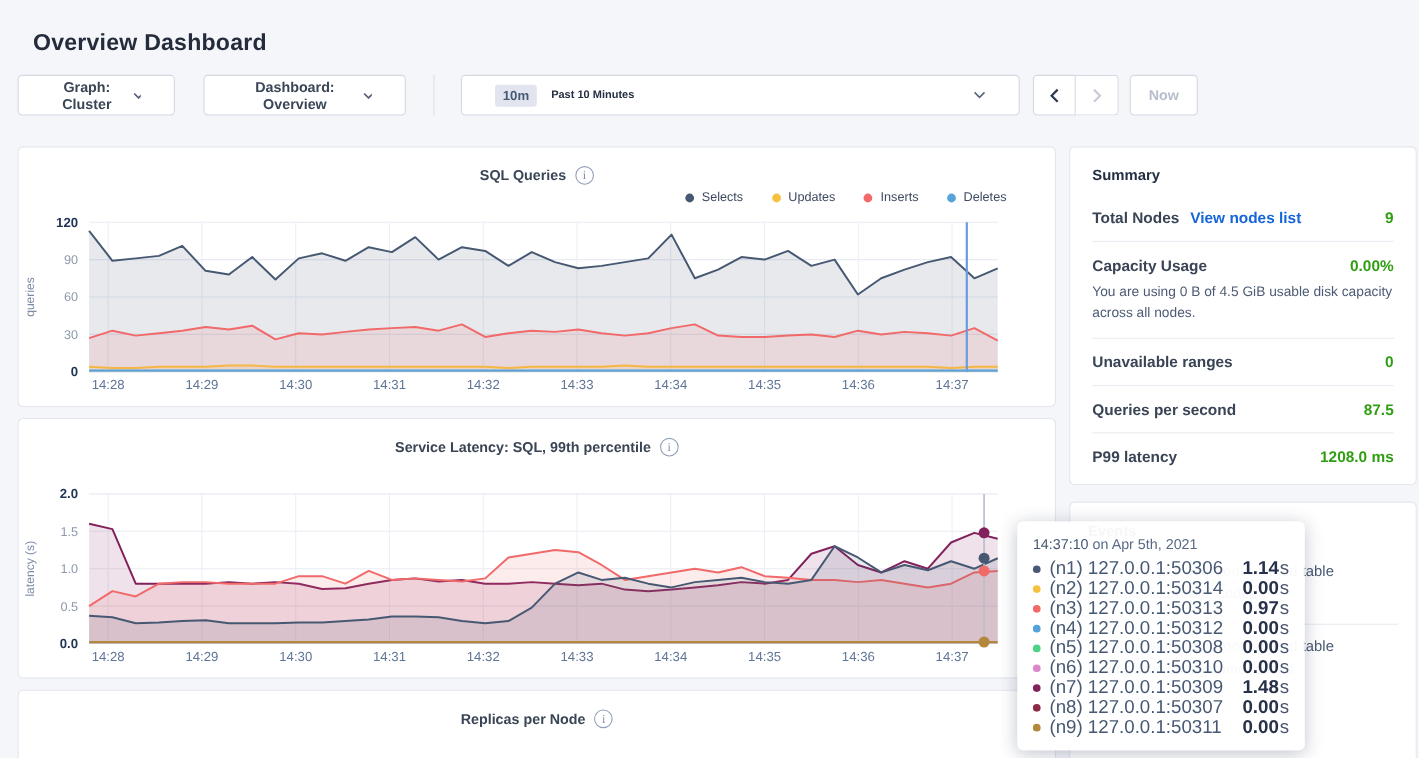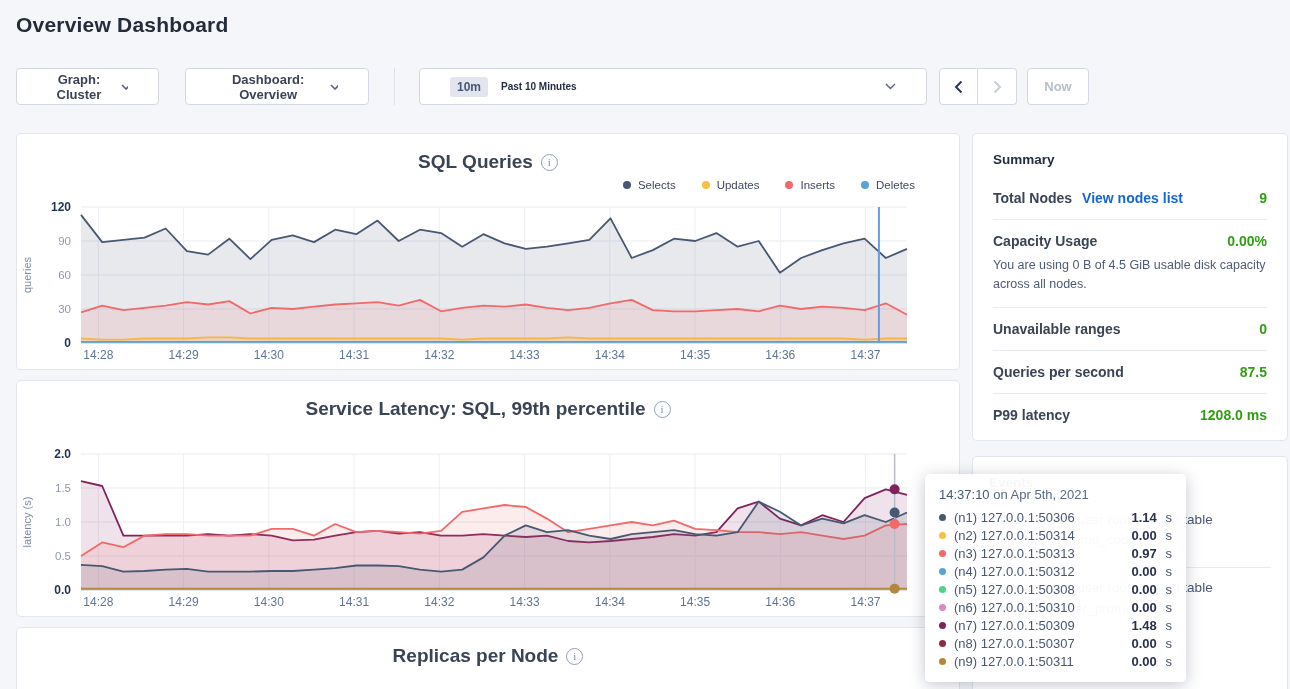--- a/index.html
+++ b/index.html
@@ -1,18 +1,18 @@
 <!DOCTYPE html>
 <html><head>
 <meta charset="utf-8">
 <style>
   html,body{margin:0;padding:0}
   .page{position:relative;width:1290px;height:689px;overflow:hidden;background:#f5f6fa;
         font-family:"Liberation Sans",sans-serif;-webkit-font-smoothing:antialiased;color:#394455}
-  .page-title{margin:0;padding:13px 0 0 16px;font-size:21px;font-weight:600;color:#242b3a;letter-spacing:.2px}
+  .page-title{margin:14px;padding:13px 0 0 16px;font-size:21px;font-weight:600;color:#242b3a;letter-spacing:.2px}
 
   
   .toolbar{position:absolute;left:16px;top:68px;display:flex;align-items:center;height:37px}
   .btn{box-sizing:border-box;height:37px;background:#fff;border:1px solid #d4d8e2;border-radius:4px;
        display:flex;align-items:center;font-weight:700;font-size:13px;color:#394455;padding:0 30px;
        cursor:pointer;font-family:inherit}
   .dd{justify-content:center;gap:10px}
   .graph-dd{width:143px}
   .dash-dd{width:184px;margin-left:26px}
   .vdiv{width:1px;height:37px;background:#dde0e8;margin:0 24px 0 25px}
@@ -25,21 +25,21 @@
   .pager-next{width:39px;justify-content:center;padding:0;border-radius:0 4px 4px 0;border-left:none}
   .now-btn{margin-left:10px;width:58px;justify-content:center;color:#b7bdcb}
 
   
   .main-col{position:absolute;left:16px;top:133px;width:944px}
   .side-col{position:absolute;left:972px;top:133px;width:316px}
   .card{box-sizing:border-box;background:#fff;border:1px solid #e3e6ee;border-radius:5px}
   .chart-card{margin-bottom:10px;height:237px;overflow:hidden}
   .chart-card.stub{height:150px}
   .chart-head{display:flex;justify-content:center;align-items:center;gap:8px;padding-top:17px}
-  .chart-title{font-size:19px;font-weight:700;color:#394455}
+  .chart-title{font-size:13px;font-weight:700;color:#394455}
   .info{box-sizing:border-box;width:17px;height:17px;border:1.3px solid #93a0ba;border-radius:50%;color:#7e8ba8;
         font-size:11px;display:inline-flex;align-items:center;justify-content:center;
         font-family:"Liberation Serif",serif;cursor:pointer;flex:none}
   .legend-row{height:24px;display:flex;justify-content:flex-end;align-items:center;gap:26px;padding-right:44px}
   .legend-item{display:flex;align-items:center;gap:7px;font-size:11.5px;color:#3f4a61}
   .legend-dot{width:8px;height:8px;border-radius:50%}
   .tick-lbl{font-size:11.5px;fill:#8d99ad}
   .tick-lbl.extreme{font-size:12px;font-weight:700;fill:#1f3354}
   .x-lbl{font-size:12px;fill:#5f7596}
   .axis-title{font-size:11px;fill:#7d8aa4}
@@ -59,21 +59,21 @@
   .events-card{margin-top:15px;height:240px;padding:14px 16px 0;overflow:hidden}
   .event-item{padding:10px 0 16px;border-top:1px solid #e8ebf1;font-size:13.5px;color:#475872;line-height:1.55}
   .event-item:first-of-type{border-top:none}
 
   
   .tooltip{position:absolute;left:925px;top:474px;width:233px;background:rgba(255,255,255,.96);
            border-radius:5px;box-shadow:0 3px 16px rgba(40,50,80,.28);padding:11px 14px 12px;z-index:20}
   .tt-head{font-size:13px;color:#6b7astro}
   .tt-head{font-size:13px;color:#5a6a85;padding:2px 0 6px}
   .tt-time{color:#475872}
-  .tt-row{display:flex;align-items:center;height:18px;font-size:13px;color:#475872}
+  .tt-row{display:flex;align-items:center;height:18px;font-size:17px;color:#475872}
   .tt-dot{width:7px;height:7px;border-radius:50%;margin-right:8px;flex:none}
   .tt-label{flex:1;white-space:nowrap}
   .tt-val{font-weight:700;color:#27324a;width:32px;text-align:left}
   .tt-unit{color:#47536b;margin-left:2px}
 </style>
 </head>
 <body>
 
 <div class="page">
 

